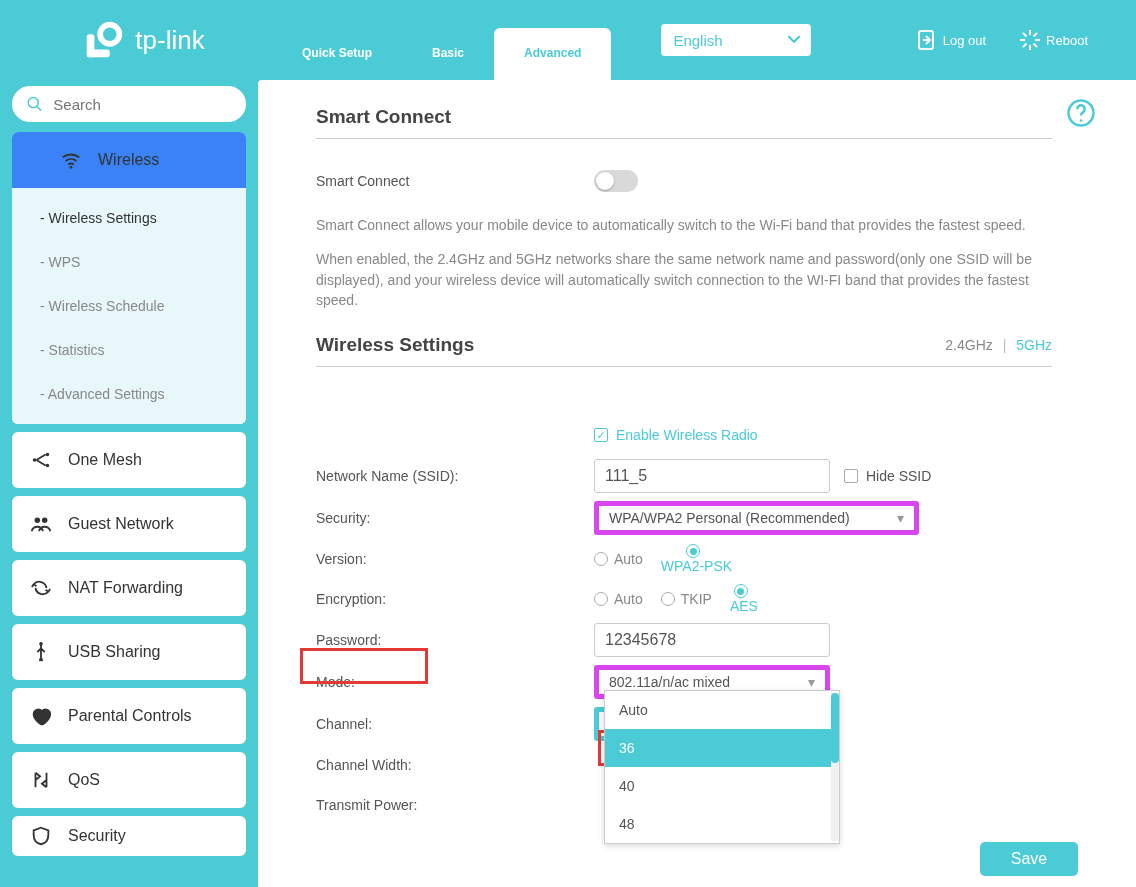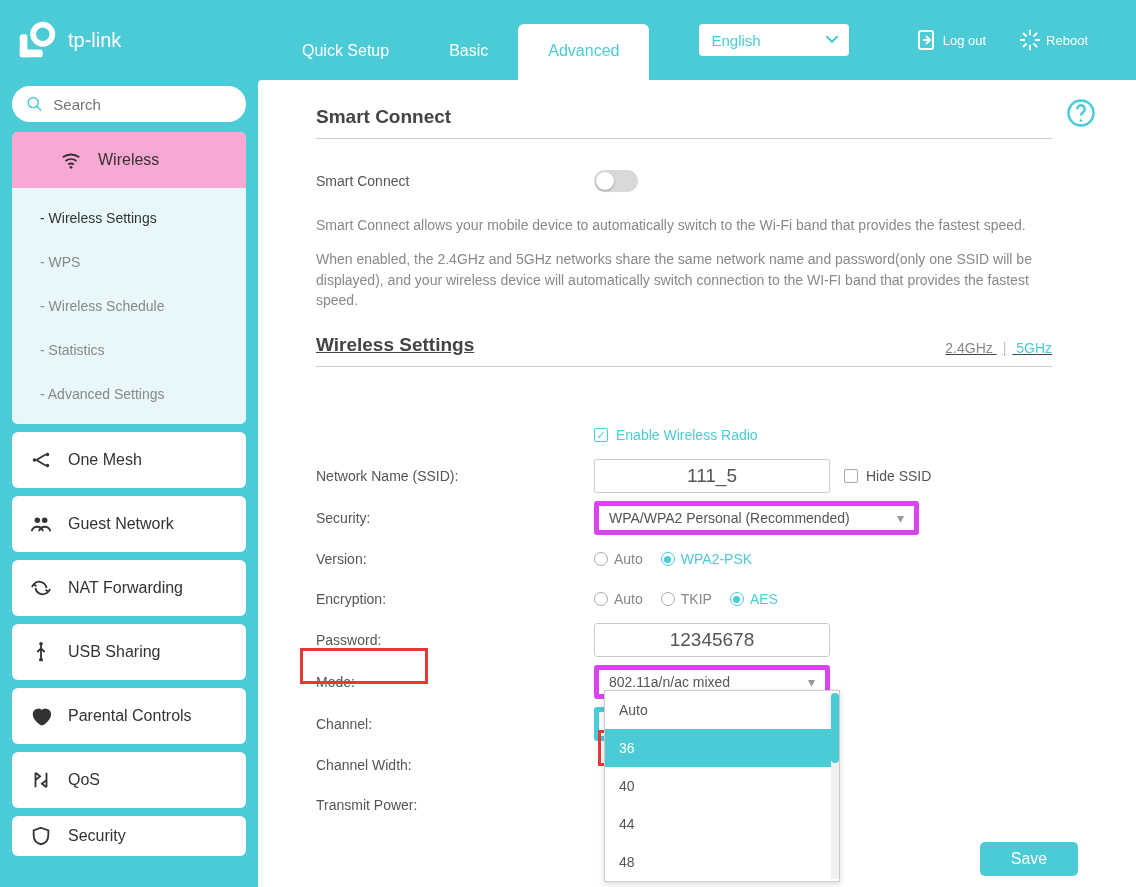--- a/index.html
+++ b/index.html
@@ -1,79 +1,79 @@
 <!DOCTYPE html>
 <html><head>
 <meta charset="utf-8">
 <style>
   * { box-sizing: border-box; margin: 0; padding: 0; font-family: Arial, Helvetica, sans-serif; }
   body { background: #4acbd6; width: 1136px; height: 887px; overflow: hidden; position: relative; }
   .header { display: flex; align-items: center; height: 80px; padding-left: 14px; }
-  .logo { display: flex; align-items: center; color: #fff; font-size: 20px; font-weight: 400; width: 258px; }
+  .logo { display: flex; align-items: center; color: #fff; font-size: 26px; font-weight: 400; width: 258px; justify-content: center; }
   .logo svg { width: 46px; height: 46px; margin-right: 8px; }
   .tabs { display: flex; align-items: flex-end; height: 80px; }
-  .tab { color: #fff; font-size: 16px; padding: 18px 30px 20px; cursor: pointer; }
+  .tab { color: #fff; font-size: 12px; padding: 18px 30px 20px; cursor: pointer; font-weight: bold; }
   .tab.active { background: #fff; color: #4acbd6; border-radius: 6px 6px 0 0; }
   .lang-select { margin-left: 50px; background: #fff; border-radius: 4px; height: 32px; width: 150px; display: flex; align-items: center; padding: 0 12px; color: #4acbd6; font-size: 15px; position: relative; cursor: pointer; }
   .lang-select .caret { position: absolute; right: 10px; color: #4acbd6; }
   .hdr-actions { margin-left: auto; padding-right: 48px; display: flex; gap: 32px; }
   .hdr-action { display: flex; align-items: center; color: #fff; font-size: 13px; cursor: pointer; gap: 4px; }
   .hdr-action svg { width: 24px; height: 24px; }
 
   .layout { display: flex; }
   .sidebar { width: 258px; padding: 0 12px; }
   .search-box { background: #fff; border-radius: 20px; height: 36px; display: flex; align-items: center; padding: 0 14px; margin: 6px 0 10px; }
   .search-box svg { width: 20px; height: 20px; color: #4acbd6; margin-right: 10px; }
   .search-box input { border: none; outline: none; font-size: 15px; color: #888; width: 100%; background: transparent; }
 
   .side-card { background: #fff; border-radius: 6px; margin-bottom: 8px; overflow: hidden; }
   .side-item { height: 56px; display: flex; align-items: center; padding: 0 18px; font-size: 16px; color: #333; cursor: pointer; gap: 16px; }
   .side-item svg { width: 22px; height: 22px; }
-  .side-item.active-main { background: #f9a8d4; color: #333; padding-left: 48px; }
+  .side-item.active-main { background: #3b82f6; color: #333; padding-left: 48px; }
   .sub-list { background: #e8f8fa; padding: 8px 0; }
   .sub-item { padding: 14px 28px 14px 28px; font-size: 14px; color: #888; cursor: pointer; }
   .sub-item.sub-active { color: #333; }
 
   .content { flex: 1; background: #fff; border-radius: 4px 0 0 0; padding: 26px 84px 0 58px; position: relative; height: 807px; }
   .help-icon { position: absolute; right: 40px; top: 18px; width: 30px; height: 30px; color: #4acbd6; cursor: pointer; }
   .help-icon svg{width:30px;height:30px;}
 
   .sec-title { font-size: 19px; color: #444; font-weight: 600; padding-bottom: 10px; border-bottom: 1px solid #ccc; margin-bottom: 22px; }
-  .sec-title.row { display:flex; align-items:flex-end; justify-content:space-between;text-decoration:underline;}
+  .sec-title.row { display:flex; align-items:center; justify-content:space-between;}
   .band-switch { font-size: 14px; font-weight: 400;}
   .band-off{ color:#888;}
   .band-sep{ color:#bbb; margin:0 6px;}
   .band-on{ color:#4acbd6; cursor:pointer;}
 
   .row-field { display: flex; align-items: center; min-height: 40px; margin-bottom: 0; padding: 4px 0; }
   .row-field .lbl { width: 278px; font-size: 14px; color: #555; }
   .desc { font-size: 14px; color: #888; line-height: 1.45; margin-bottom: 14px; }
   .toggle { width: 44px; height: 22px; background: #d9d9d9; border-radius: 11px; position: relative; cursor: pointer; }
   .toggle .knob { width: 18px; height: 18px; background: #fff; border-radius: 50%; position: absolute; top: 2px; left: 2px; box-shadow: 0 1px 2px rgba(0,0,0,.3); }
 
-  .text-input { height: 34px; width: 236px; border: 1px solid #ccc; border-radius: 3px; padding: 0 10px; font-size: 19px; color: #555; outline: none; text-align: center; }
+  .text-input { height: 34px; width: 236px; border: 1px solid #ccc; border-radius: 3px; padding: 0 10px; font-size: 16px; color: #555; outline: none; }
   .select-box { height: 34px; width: 325px; border: 5px solid #d946ef; border-radius: 3px; padding: 0 34px 0 10px; font-size: 14px; color: #555; display:flex; align-items:center; position:relative; cursor:pointer; background:#fff;}
   .select-box.narrow{width:236px;}
   .select-box .sel-caret{ position:absolute; right:10px; color:#999;}
   .select-box.open{border-color:#4acbd6;}
   .select-box.open .sel-caret{color:#4acbd6;}
 
   .checkbox { width: 14px; height: 14px; border: 1px solid #aaa; border-radius: 2px; display: inline-flex; align-items: center; justify-content: center; margin-right: 8px; cursor: pointer; background:#fff;}
   .checkbox.checked { border-color: #4acbd6; }
   .checkbox.checked::after { content: '✓'; color: #4acbd6; font-size: 11px; line-height: 1; }
   .chk-wrap{display:flex; align-items:center;}
   .chk-wrap.teal-label span{color:#4acbd6;}
   .chk-wrap span{font-size:14px; color:#555;}
 
   .radio { width: 14px; height: 14px; border: 1px solid #aaa; border-radius: 50%; display:inline-flex; align-items:center; justify-content:center; margin-right:6px; cursor:pointer;}
   .radio.selected{border-color:#4acbd6;}
   .radio.selected::after{content:''; width:7px; height:7px; background:#4acbd6; border-radius:50%;}
   .radio-group{display:flex; gap:18px; align-items:center;}
   .radio-group label{display:flex; align-items:center; font-size:14px; color:#888; cursor:pointer;}
-  .radio-group label.sel{color:#4acbd6;}
+  .radio-group label.sel{color:#4acbd6;flex-direction:column;}
 
   .red-box { position:absolute; border:3px solid #e53935; pointer-events:none; }
   .red1{ left:300px; top:648px; width:128px; height:36px; }
   .red2{ left:598px; top:730px; width:232px; height:36px; }
 
   .dropdown { position:absolute; left:604px; top:690px; width:236px; background:#fff; border:1px solid #ccc; box-shadow:0 2px 6px rgba(0,0,0,.15); max-height:197px; overflow:hidden;}
   .dropdown .dd-item{ padding:11px 14px; font-size:14px; color:#555; cursor:pointer;}
   .dropdown .dd-item.highlight{ background:#4acbd6; color:#fff;}
   .dropdown .scroll-track{position:absolute; right:0; top:2px; bottom:2px; width:8px; background:#f0f0f0;}
   .dropdown .scroll-thumb{position:absolute; right:0; top:2px; width:8px; height:70px; background:#4acbd6; border-radius:4px;}
@@ -356,17 +356,16 @@
   </div>
 </div>
 
 <div class="red-box red1"></div>
 <div class="red-box red2"></div>
 
 <div class="dropdown">
   <div class="dd-item">Auto</div>
   <div class="dd-item highlight">36</div>
   <div class="dd-item">40</div>
-  <div class="dd-item">44</div>
   <div class="dd-item">48</div>
   <div class="scroll-track"></div>
   <div class="scroll-thumb"></div>
 </div>
 
 </body></html>

